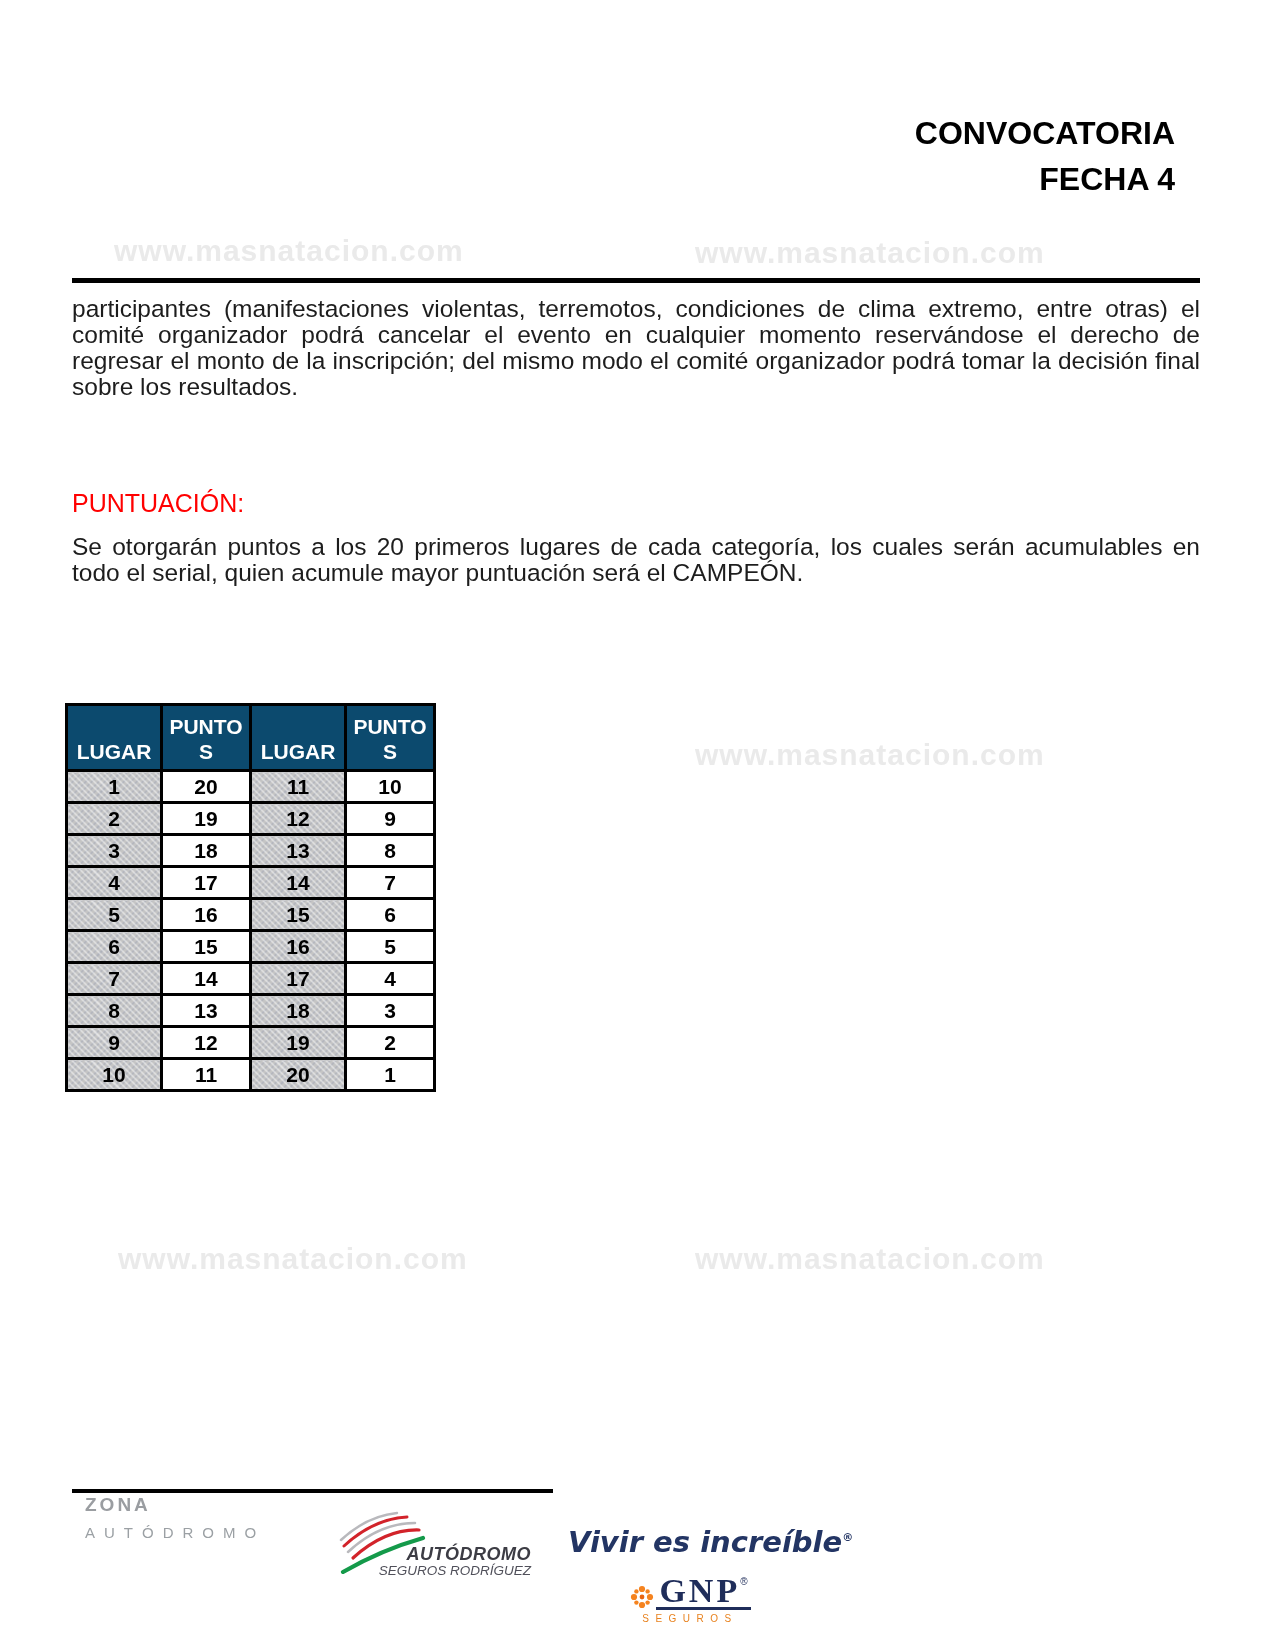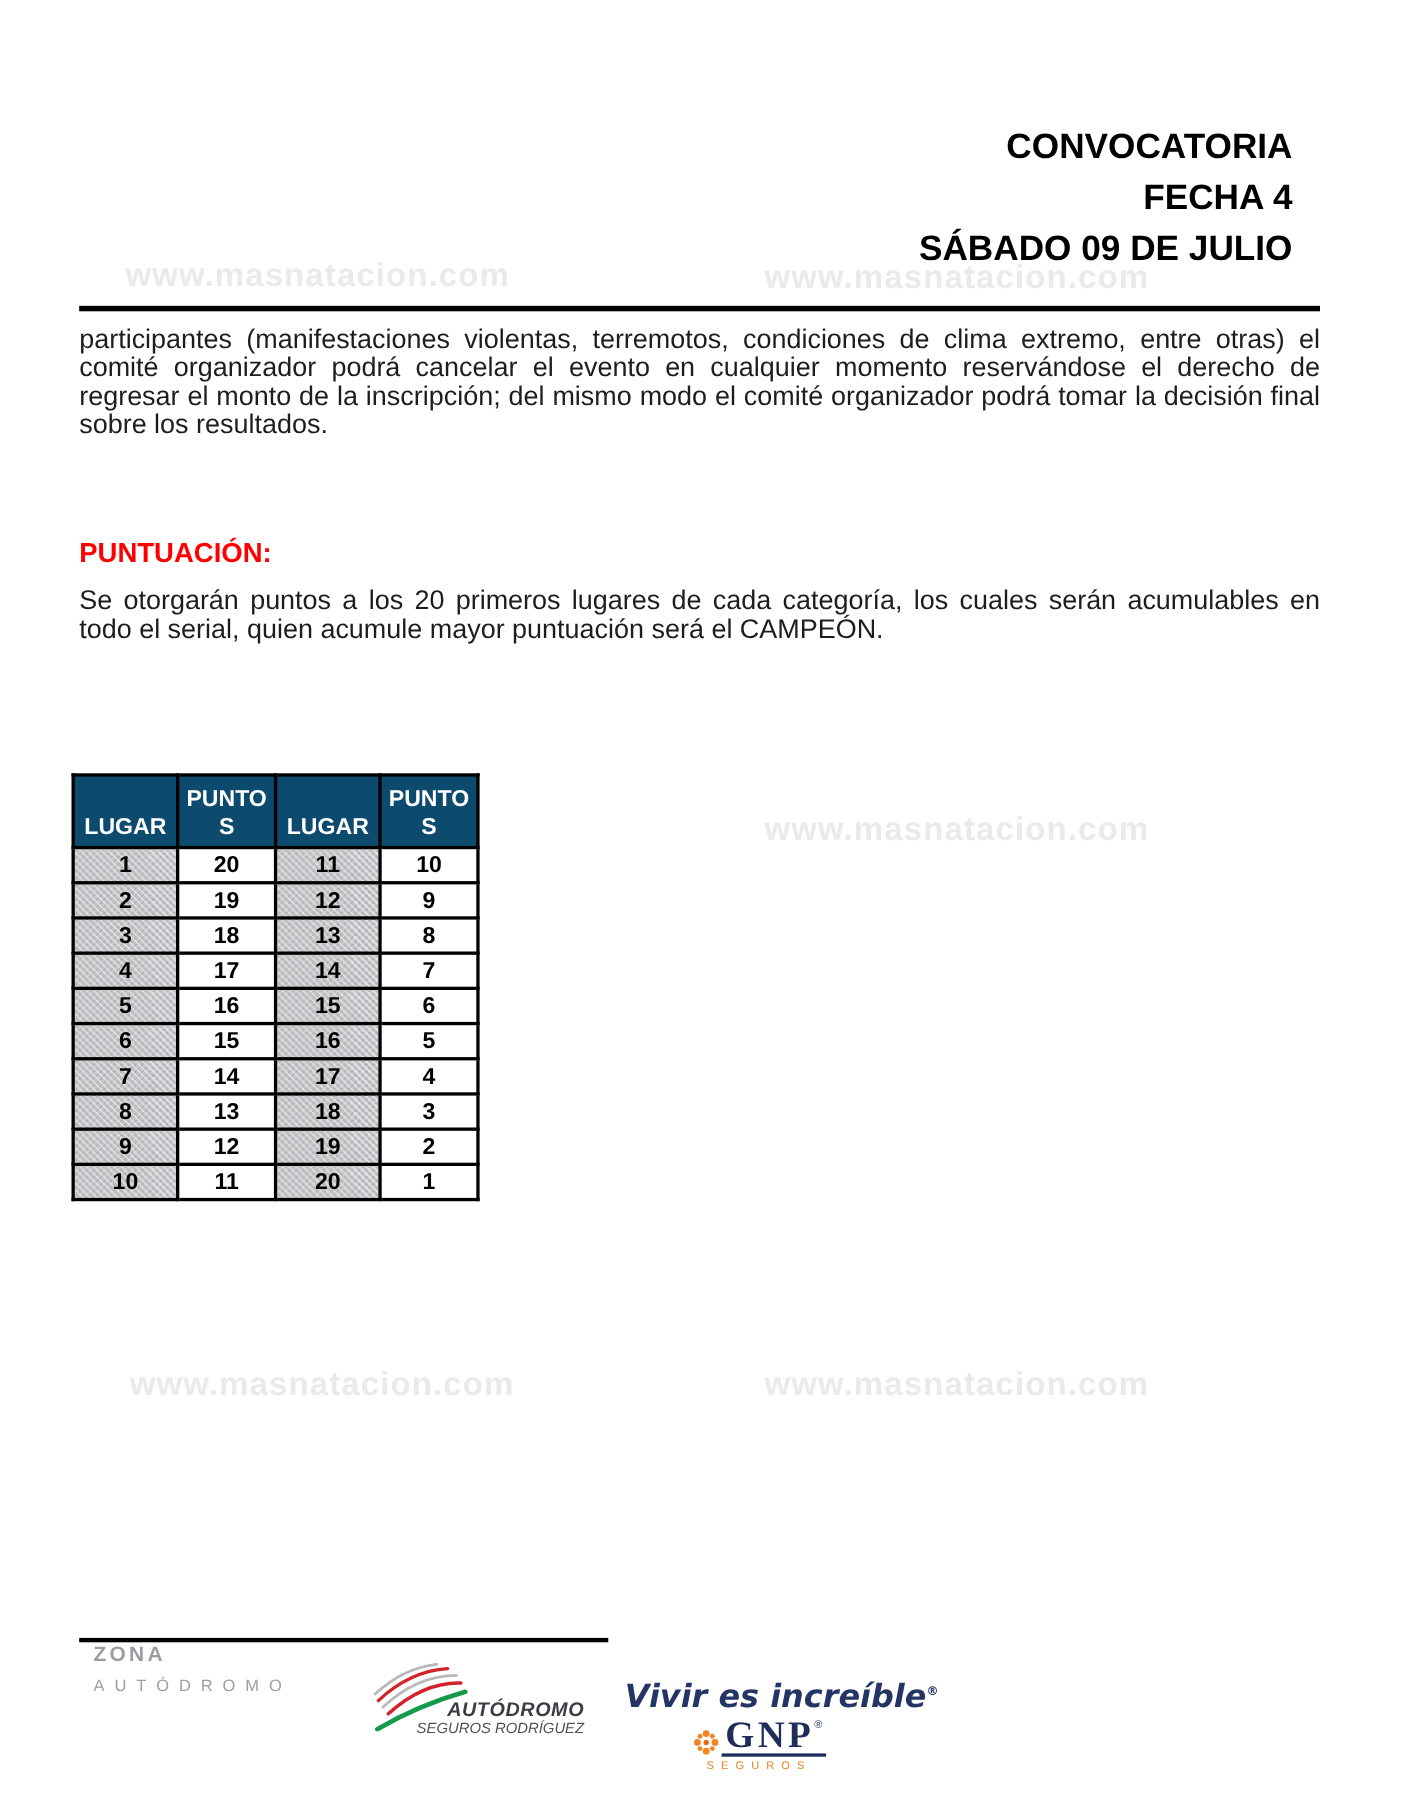--- a/index.html
+++ b/index.html
@@ -26,21 +26,21 @@
   .rule{position:absolute;background:#000;z-index:1;}
   #rule-top{left:72px;top:278px;width:1128px;height:5px}
 
   
   .para{
     position:absolute;left:72px;width:1128px;font-size:24.5px;line-height:26px;
     text-align:justify;color:#1d1d1d;z-index:1;
   }
   #para-intro{top:296px}
   #heading-puntuacion{
-    position:absolute;left:72px;top:489px;font-size:25px;font-weight:bold;
+    position:absolute;left:72px;top:489px;font-size:25px;font-weight:normal;
     color:#ff0000;z-index:1;
   }
   #para-puntuacion{top:534px}
 
   
   .points-table{
     position:absolute;left:65px;top:703px;border-collapse:collapse;
     border:3px solid #000;font-weight:bold;z-index:1;
   }
   .points-table th{
@@ -76,42 +76,41 @@
   .ahr-swoosh{position:absolute;left:0;top:2px;}
   .ahr-t1{position:absolute;right:2px;top:38px;font-size:18px;font-weight:bold;
     font-style:italic;color:#3c3c44;letter-spacing:0.5px;white-space:nowrap;}
   .ahr-t2{position:absolute;right:2px;top:57px;font-size:13.5px;font-style:italic;
     color:#50505a;white-space:nowrap;}
 
   .gnp{position:absolute;left:568px;top:1522px;width:244px;text-align:center;z-index:1;}
   .gnp-slogan{font-size:29px;font-style:italic;font-weight:bold;color:#233564;
     font-family:"DejaVu Sans", sans-serif;white-space:nowrap;line-height:32px;text-align:right;}
   .gnp-slogan sup{font-size:11px;}
-  .gnp-brandrow{margin-top:5px;display:flex;justify-content:center;align-items:flex-end;gap:1px;}
+  .gnp-brandrow{margin-top:18px;display:flex;justify-content:center;align-items:flex-end;gap:1px;}
   .gnp-underline{display:inline-block;border-bottom:3px solid #1f2d5a;padding:0 3px 1px 3px;}
   .gnp-name{font-family:"Liberation Serif", serif;font-size:34px;font-weight:bold;
     color:#1f2d5a;letter-spacing:3px;line-height:30px;}
   .gnp-reg{font-size:10px;color:#1f2d5a;vertical-align:top;}
   .gnp-sub{margin-top:3px;font-size:10px;color:#e8821e;letter-spacing:6.5px;white-space:nowrap;}
 </style>
 </head>
 <body>
 
 <div class="page">
 
   <div class="wm" id="wm-top-left">www.masnatacion.com</div>
   <div class="wm" id="wm-top-right">www.masnatacion.com</div>
   <div class="wm" id="wm-mid-right">www.masnatacion.com</div>
   <div class="wm" id="wm-bottom-left">www.masnatacion.com</div>
   <div class="wm" id="wm-bottom-right">www.masnatacion.com</div>
 
   <div class="doc-title">
     <div>CONVOCATORIA</div>
     <div>FECHA 4</div>
-    <div>SÁBADO 09 DE JULIO</div>
   </div>
   <div class="rule" id="rule-top"></div>
 
   <div class="para" id="para-intro">participantes (manifestaciones violentas, terremotos, condiciones de clima extremo, entre otras) el comité organizador podrá cancelar el evento en cualquier momento reservándose el derecho de regresar el monto de la inscripción; del mismo modo el comité organizador podrá tomar la decisión final sobre los resultados.</div>
   <div id="heading-puntuacion">PUNTUACIÓN:</div>
   <div class="para" id="para-puntuacion">Se otorgarán puntos a los 20 primeros lugares de cada categoría, los cuales serán acumulables en todo el serial, quien acumule mayor puntuación será el CAMPEÓN.</div>
 
   <table class="points-table">
     <colgroup>
       <col class="c-lugar">

